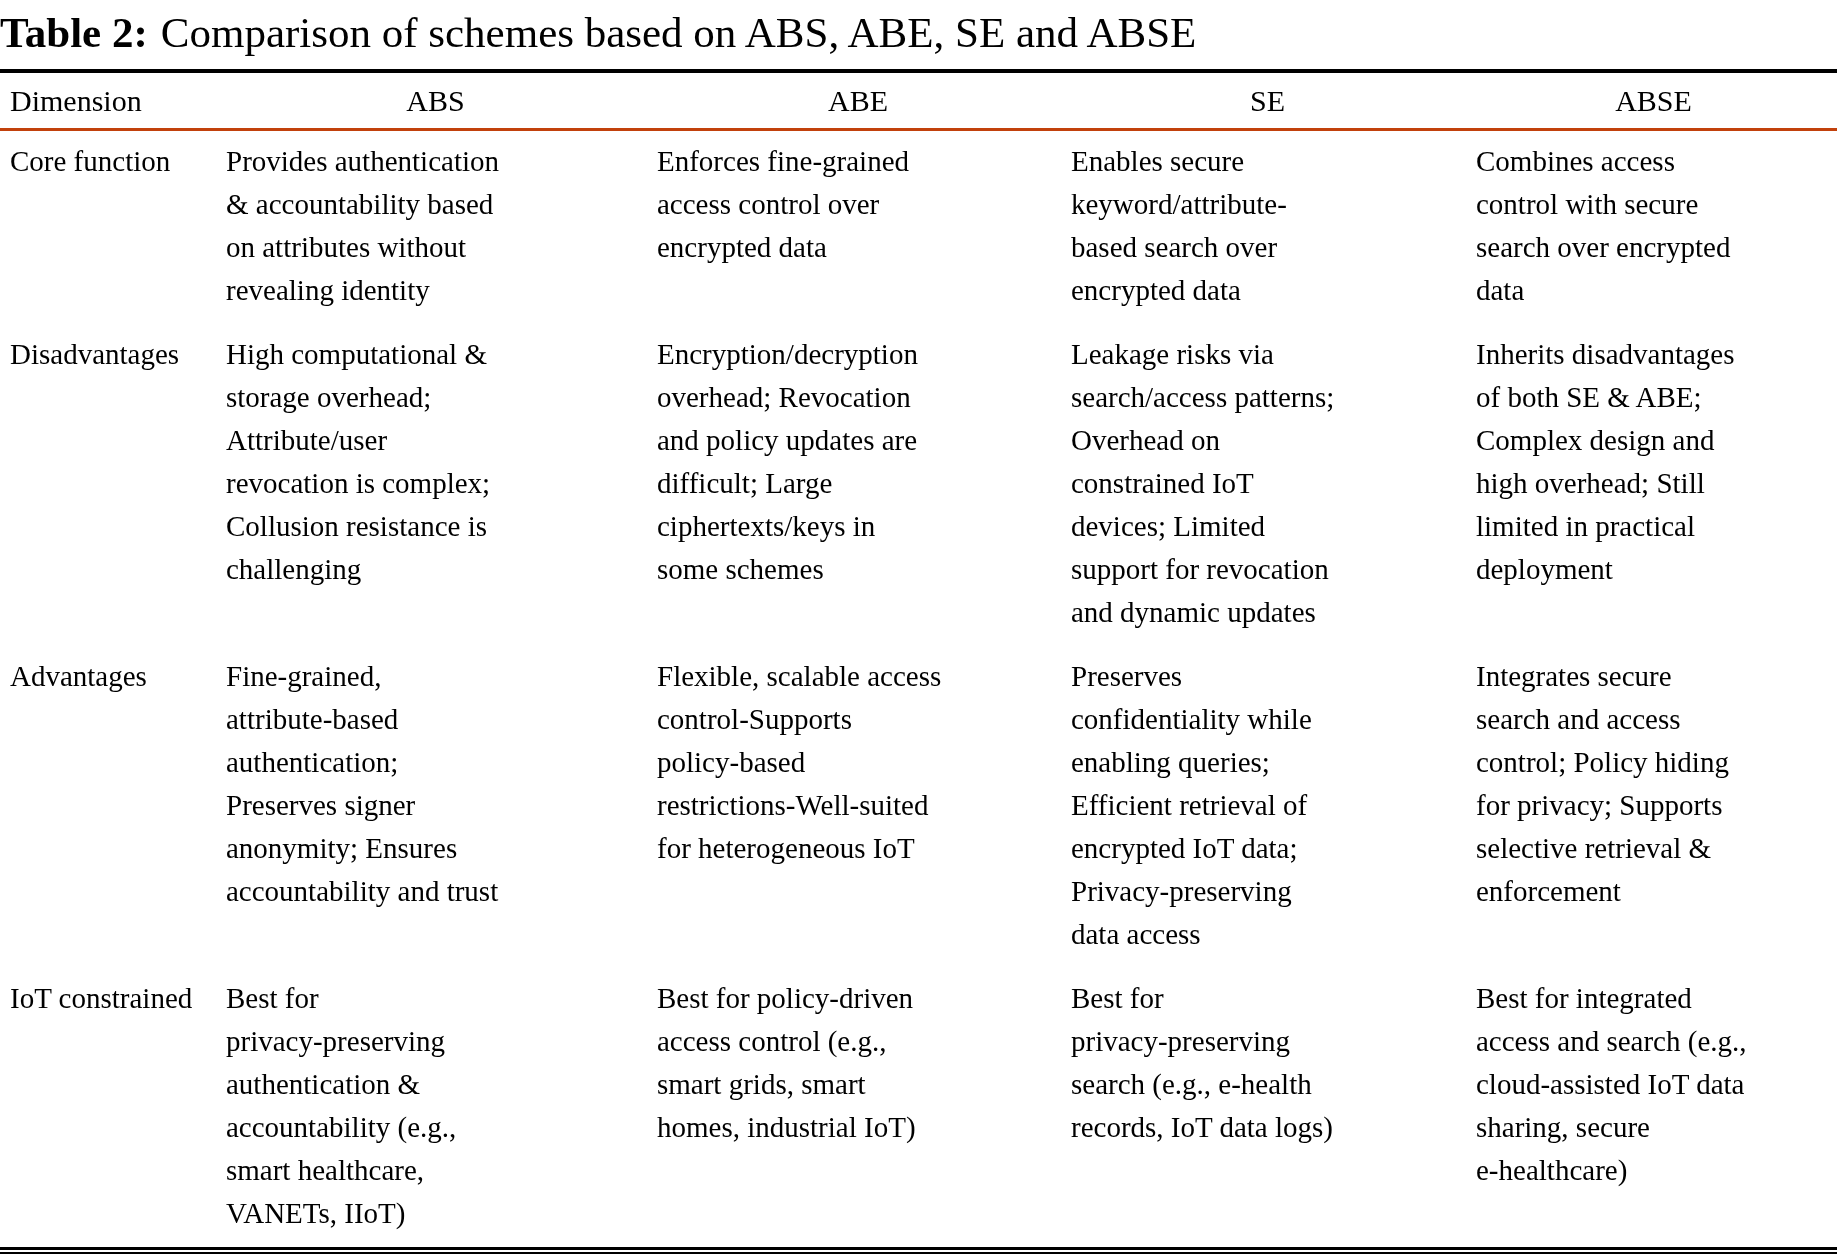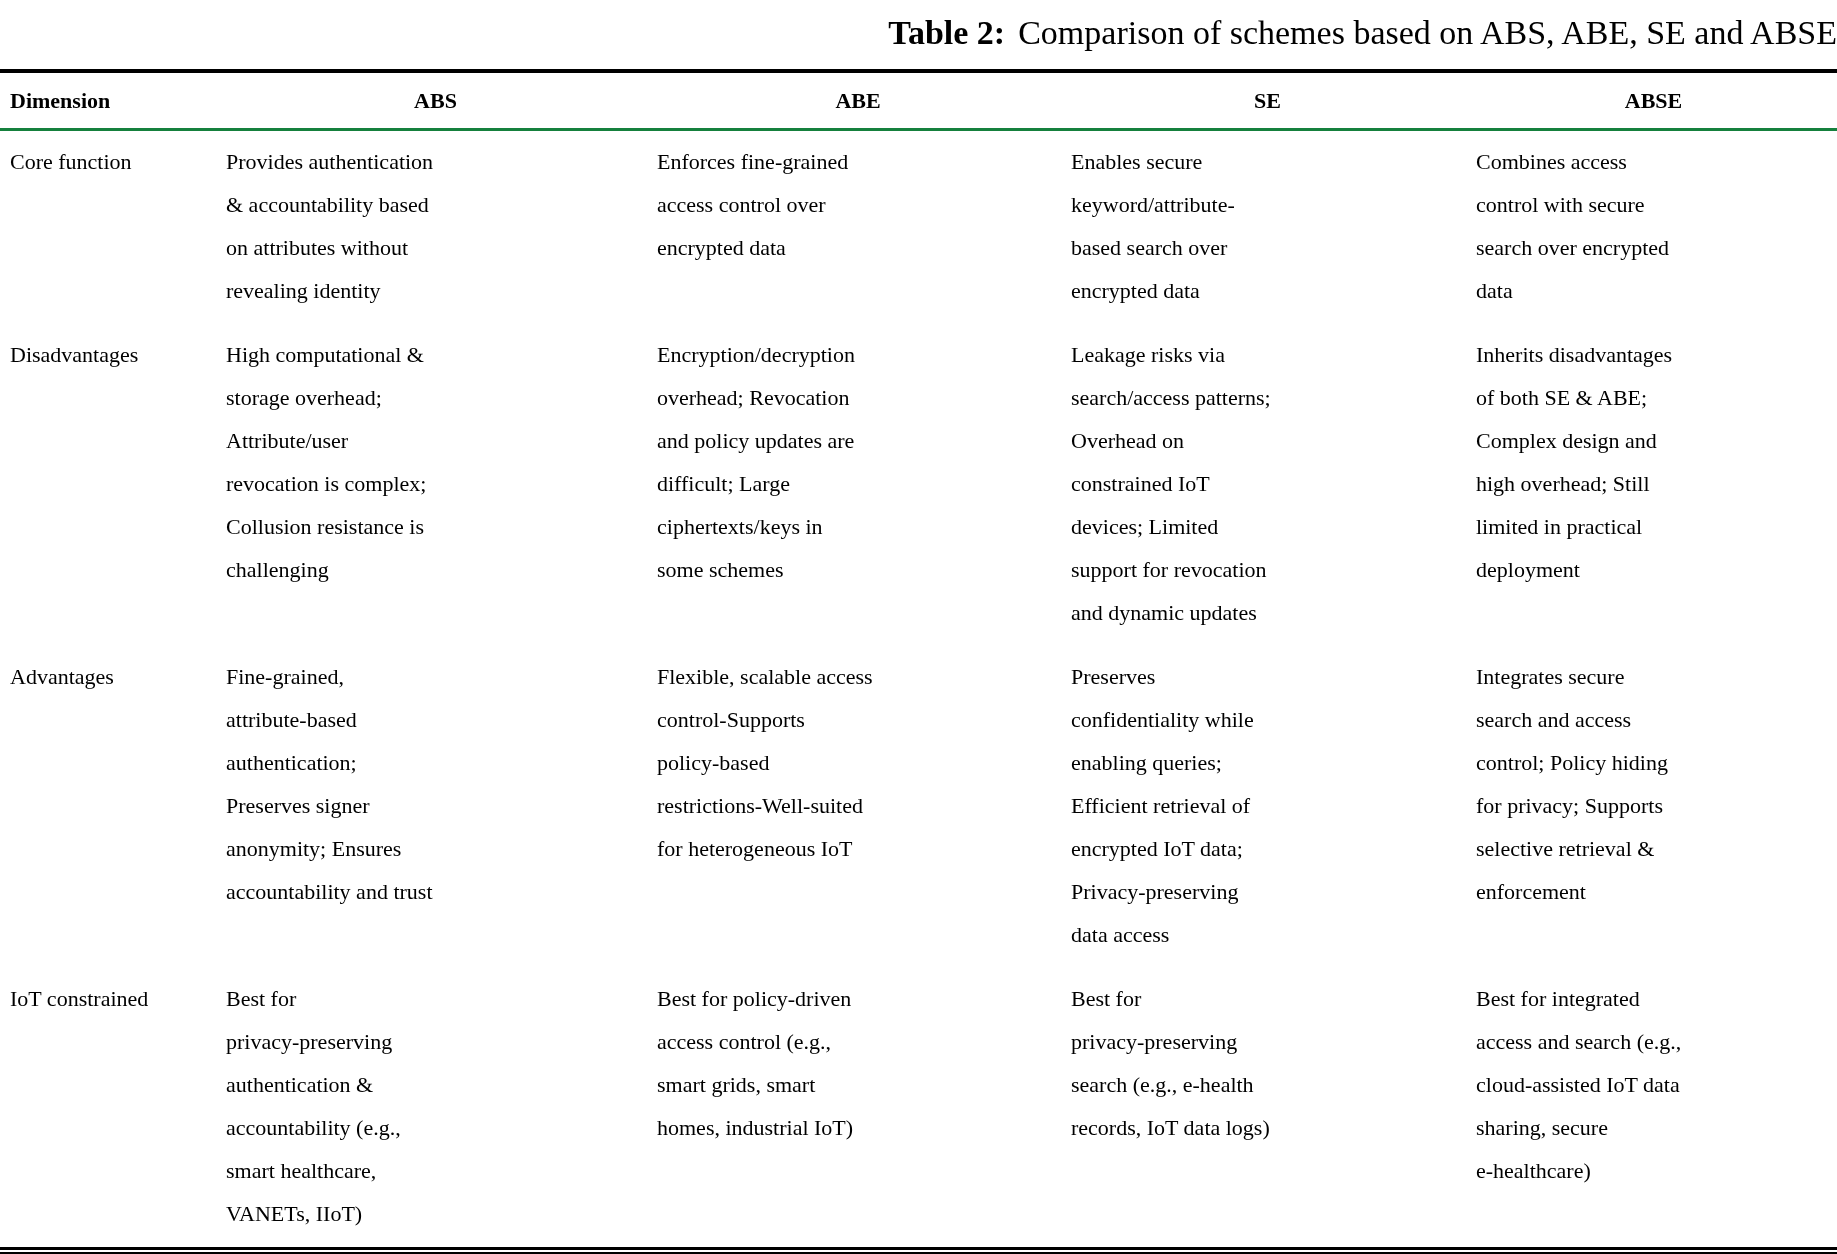--- a/index.html
+++ b/index.html
@@ -10,50 +10,50 @@
     font-family: "Liberation Serif", "DejaVu Serif", serif;
   }
   .page {
     position: relative;
     width: 1837px;
     height: 1254px;
     overflow: hidden;
     background: #ffffff;
   }
   .title {
-    text-align: right;
-    font-size: 34px;
+    text-align: left;
+    font-size: 43px;
     line-height: 45px;
     margin: 10px 0 14px 0;
   }
   .title .label {
     font-weight: bold;
     margin-right: 13px;
   }
   table.cmp {
     width: 1837px;
     border-collapse: collapse;
     table-layout: fixed;
     border-top: 4px solid #000000;
   }
   thead th {
-    font-weight: bold;
-    font-size: 22px;
+    font-weight: normal;
+    font-size: 30px;
     line-height: 34px;
     padding: 11px 4px 10px 4px;
-    border-bottom: 3px solid #15803d;
+    border-bottom: 3px solid #c2410c;
     text-align: center;
     vertical-align: top;
   }
   thead th.dim-head {
     text-align: left;
     padding-left: 10px;
   }
   tbody th, tbody td {
-    font-size: 22px;
+    font-size: 29px;
     line-height: 43px;
     vertical-align: top;
     white-space: pre-line;
   }
   tbody th {
     font-weight: normal;
     text-align: left;
     padding: 9px 4px 12px 10px;
   }
   tbody td {

